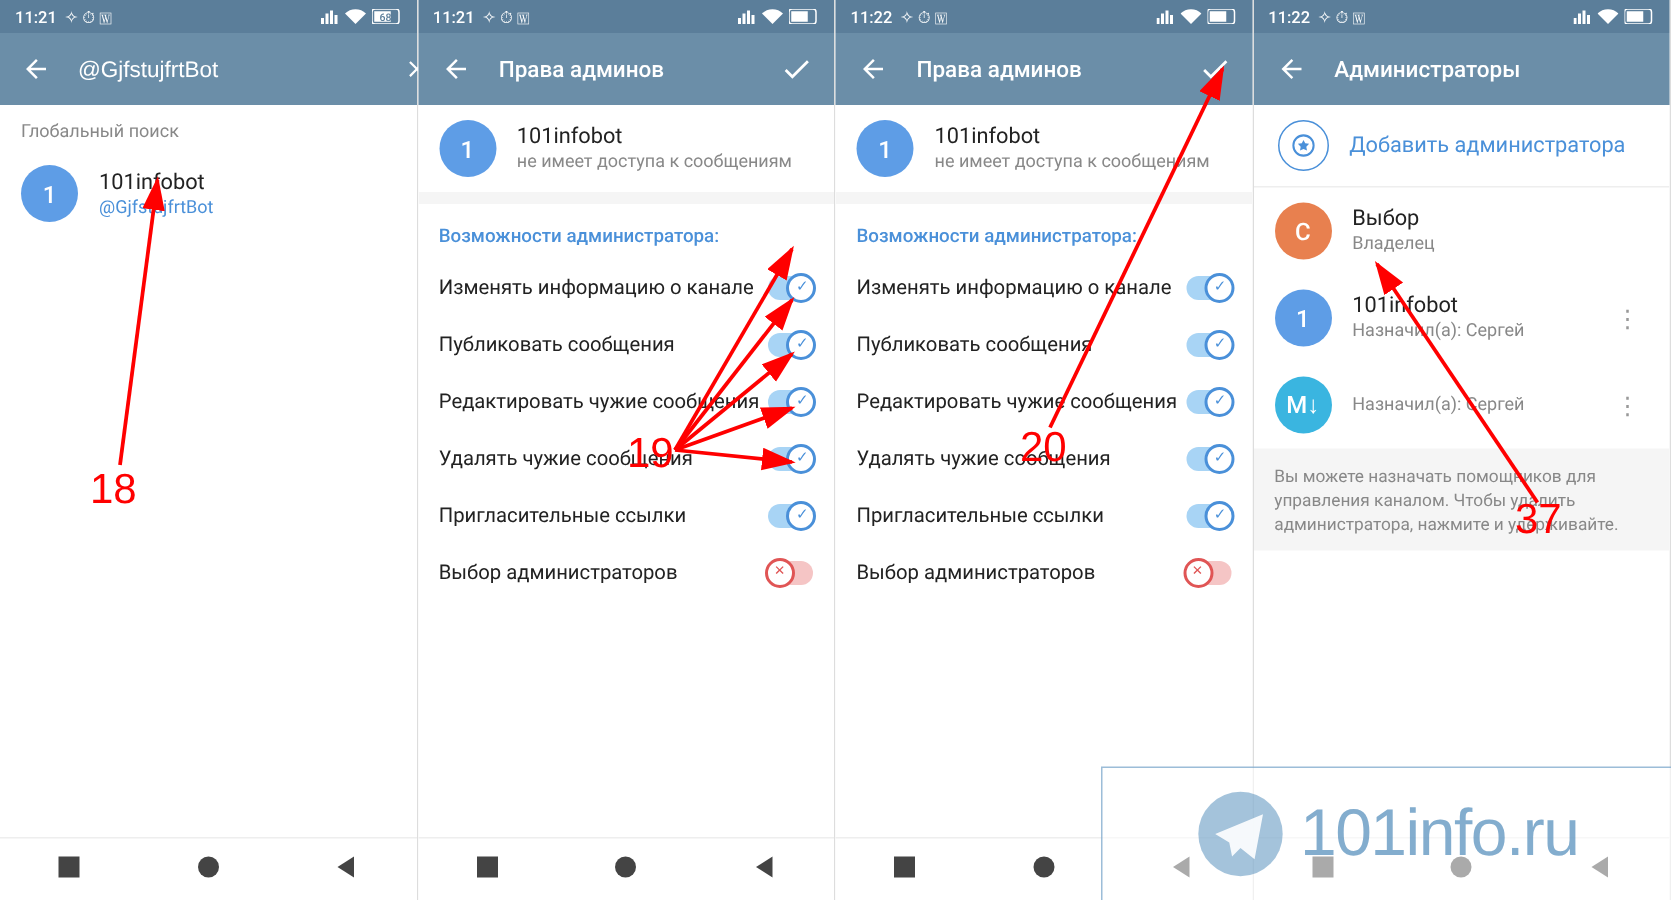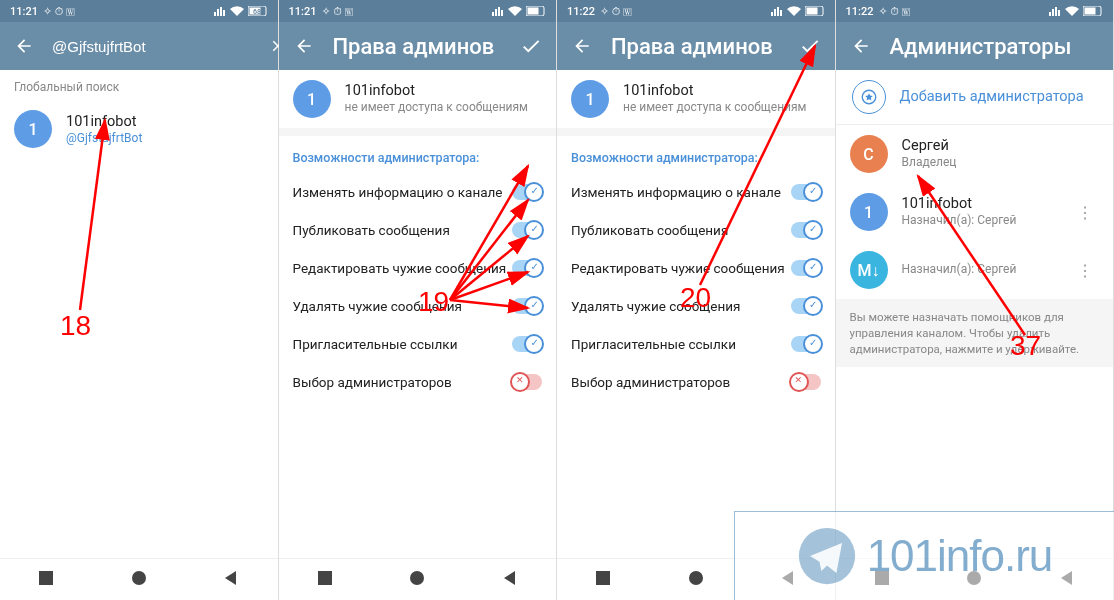--- a/index.html
+++ b/index.html
@@ -38,21 +38,21 @@
   .header {
     height: 48px;
     background: #6b8ea8;
     display: flex;
     align-items: center;
     padding: 0 14px;
     color: #fff;
     gap: 18px;
   }
   .header-title {
-    font-size: 22px;
+    font-size: 15px;
     font-weight: 500;
     flex: 1;
   }
   .header-input {
     background: transparent;
     border: none;
     color: #fff;
     font-size: 15px;
     flex: 1;
     outline: none;
@@ -485,21 +485,21 @@
       </div>
       <div class="item-text">
         <div class="item-title" style="color:#4a90d9">Добавить администратора</div>
       </div>
     </div>
     <div class="divider-thin"></div>
     <div id="admins4">
         <div class="list-item">
           <div class="avatar avatar-orange">С</div>
           <div class="item-text">
-            <div class="item-title">Сергей</div>
+            <div class="item-title">Выбор</div>
             <div class="item-sub">Владелец</div>
           </div>
         </div>
         <div class="list-item">
           <div class="avatar avatar-blue">1</div>
           <div class="item-text">
             <div class="item-title">101infobot</div>
             <div class="item-sub">Назначил(а): Сергей</div>
           </div>
           <div class="more-dots">⋮</div>

